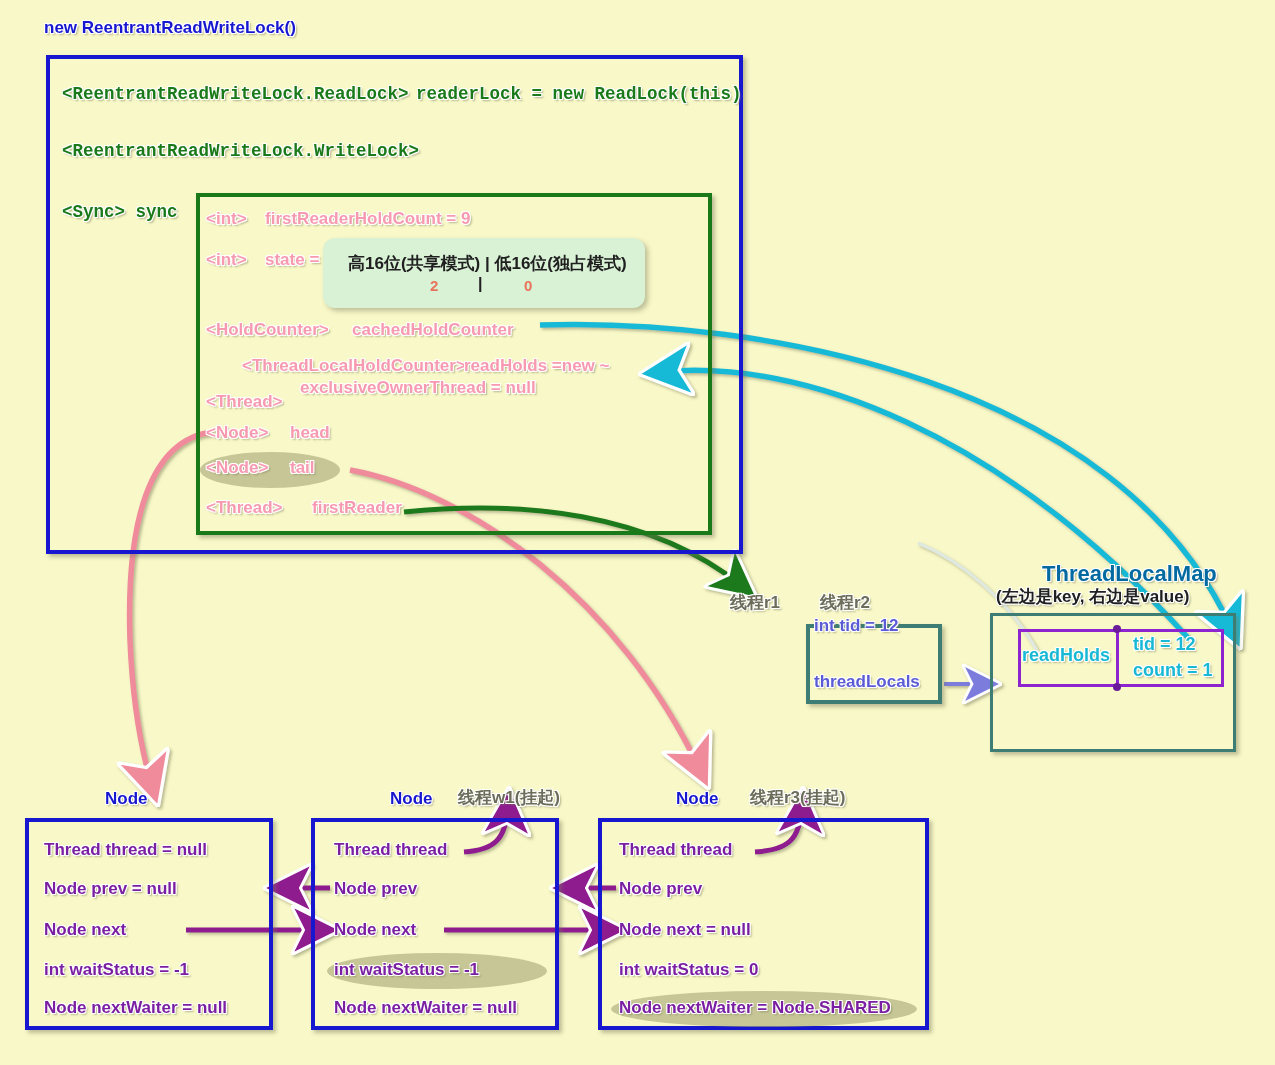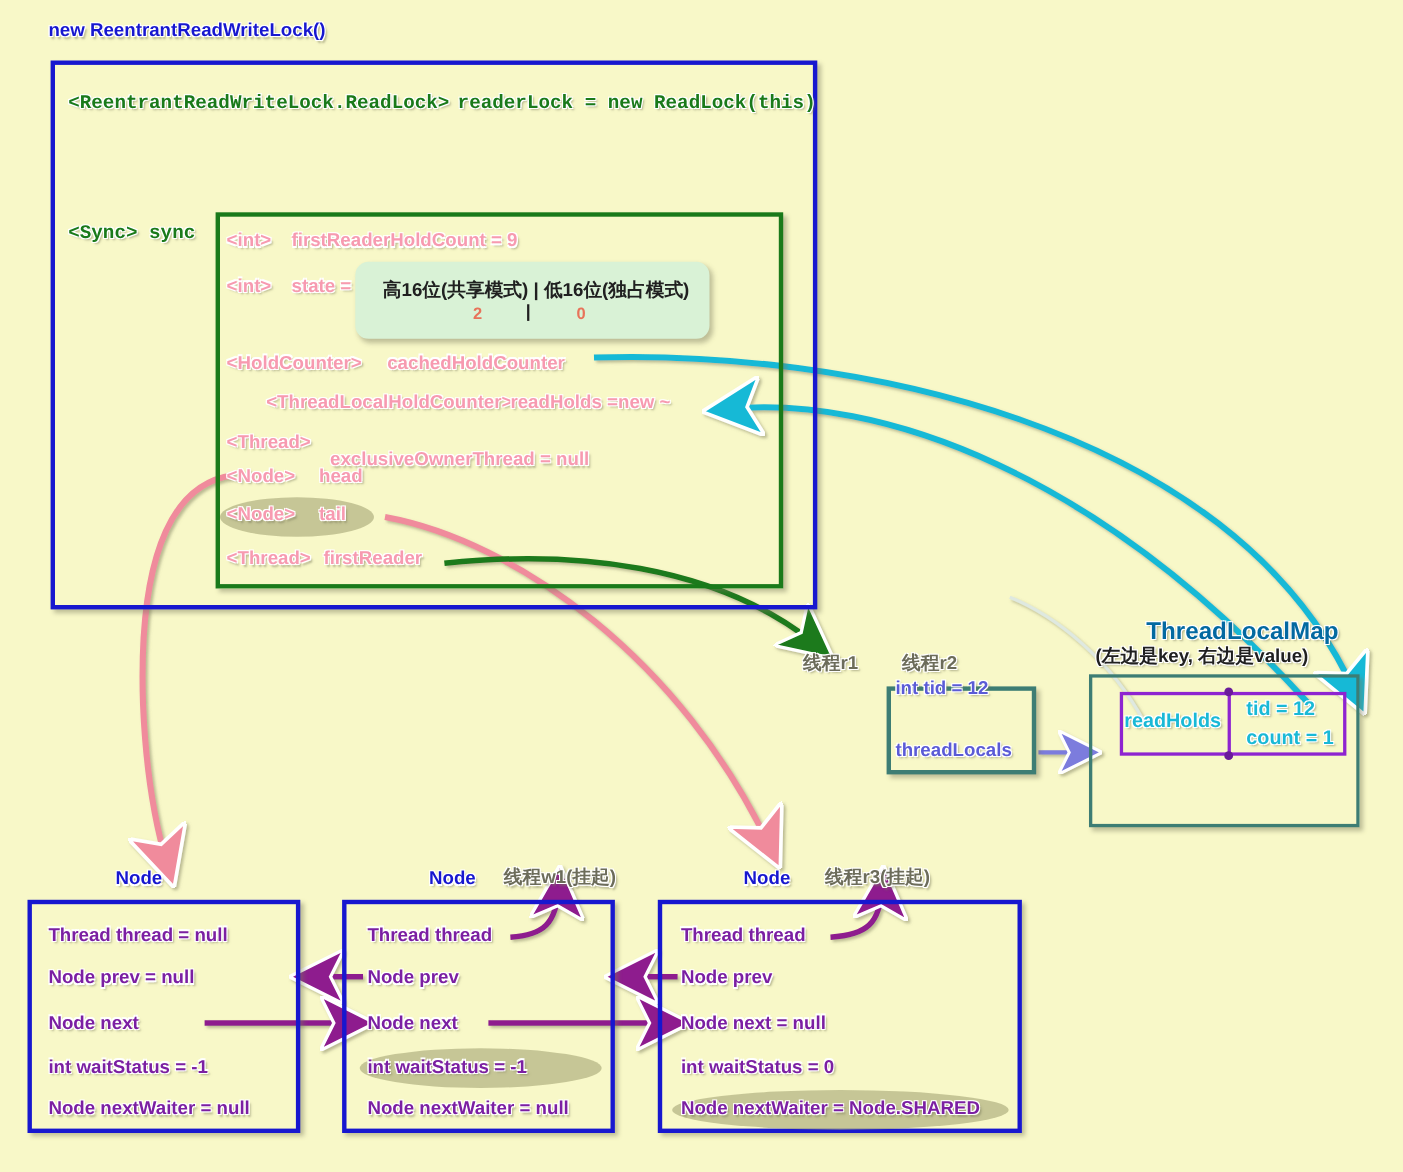--- a/index.html
+++ b/index.html
@@ -108,20 +108,21 @@
     </g>
   </svg>
 
   <div class="t sh blue-title" style="left:44px;top:18px;">new ReentrantReadWriteLock()</div>
 
   <div class="box" id="outer-blue-box"></div>
 
   <div class="t sh green-code" style="left:62px;top:84px;">&lt;ReentrantReadWriteLock.ReadLock&gt;</div>
   <div class="t sh green-code" style="left:416px;top:84px;">readerLock = new ReadLock(this)</div>
 
+  <div class="t sh green-code" style="left:62px;top:141px;">&lt;ReentrantReadWriteLock.WriteLock&gt;</div>
 
   <div class="t sh green-code" style="left:62px;top:202px;">&lt;Sync&gt; sync</div>
 
   <div class="box" id="inner-green-box"></div>
 
   <div class="hl" style="left:200px;top:452px;width:140px;height:36px;"></div>
 
   <div class="t sh pink-code" style="left:206px;top:209px;">&lt;int&gt;</div>
   <div class="t sh pink-code" style="left:265px;top:209px;">firstReaderHoldCount = 9</div>
 
@@ -134,30 +135,30 @@
   <div class="t" style="left:478px;top:275px;color:#202020;font-size:16px;font-weight:bold;">|</div>
   <div class="t" style="left:524px;top:277px;color:#e8735a;font-size:15px;font-weight:bold;">0</div>
 
   <div class="t sh pink-code" style="left:206px;top:320px;">&lt;HoldCounter&gt;</div>
   <div class="t sh pink-code" style="left:352px;top:320px;">cachedHoldCounter</div>
 
   <div class="t sh pink-code" style="left:206px;top:356px;margin-left:36px;">&lt;ThreadLocalHoldCounter&gt;</div>
   <div class="t sh pink-code" style="left:464px;top:356px;">readHolds  =new ~</div>
 
   <div class="t sh pink-code" style="left:206px;top:392px;">&lt;Thread&gt;</div>
-  <div class="t sh pink-code" style="left:300px;top:408px;">exclusiveOwnerThread  = null</div>
+  <div class="t sh pink-code" style="left:300px;top:378px;">exclusiveOwnerThread  = null</div>
 
   <div class="t sh pink-code" style="left:206px;top:423px;">&lt;Node&gt;</div>
   <div class="t sh pink-code" style="left:290px;top:423px;">head</div>
 
   <div class="t sh pink-code" style="left:206px;top:458px;">&lt;Node&gt;</div>
   <div class="t sh pink-code" style="left:290px;top:458px;">tail</div>
 
   <div class="t sh pink-code" style="left:206px;top:498px;">&lt;Thread&gt;</div>
-  <div class="t sh pink-code" style="left:294px;top:498px;">firstReader</div>
+  <div class="t sh pink-code" style="left:312px;top:498px;">firstReader</div>
 
   <div class="t sh gray-cn" style="left:730px;top:591px;">线程r1</div>
   <div class="t sh gray-cn" style="left:820px;top:591px;">线程r2</div>
 
   <div class="box" id="thread-r2-box"></div>
   <div class="t sh indigo-code" style="left:814px;top:616px;">int tid = 12</div>
   <div class="t sh indigo-code" style="left:814px;top:672px;">threadLocals</div>
 
   <div class="t sh green-label" style="left:1042px;top:561px;">ThreadLocalMap</div>
   <div class="t sh dark-cn" style="left:996px;top:585px;">(左边是key, 右边是value)</div>

